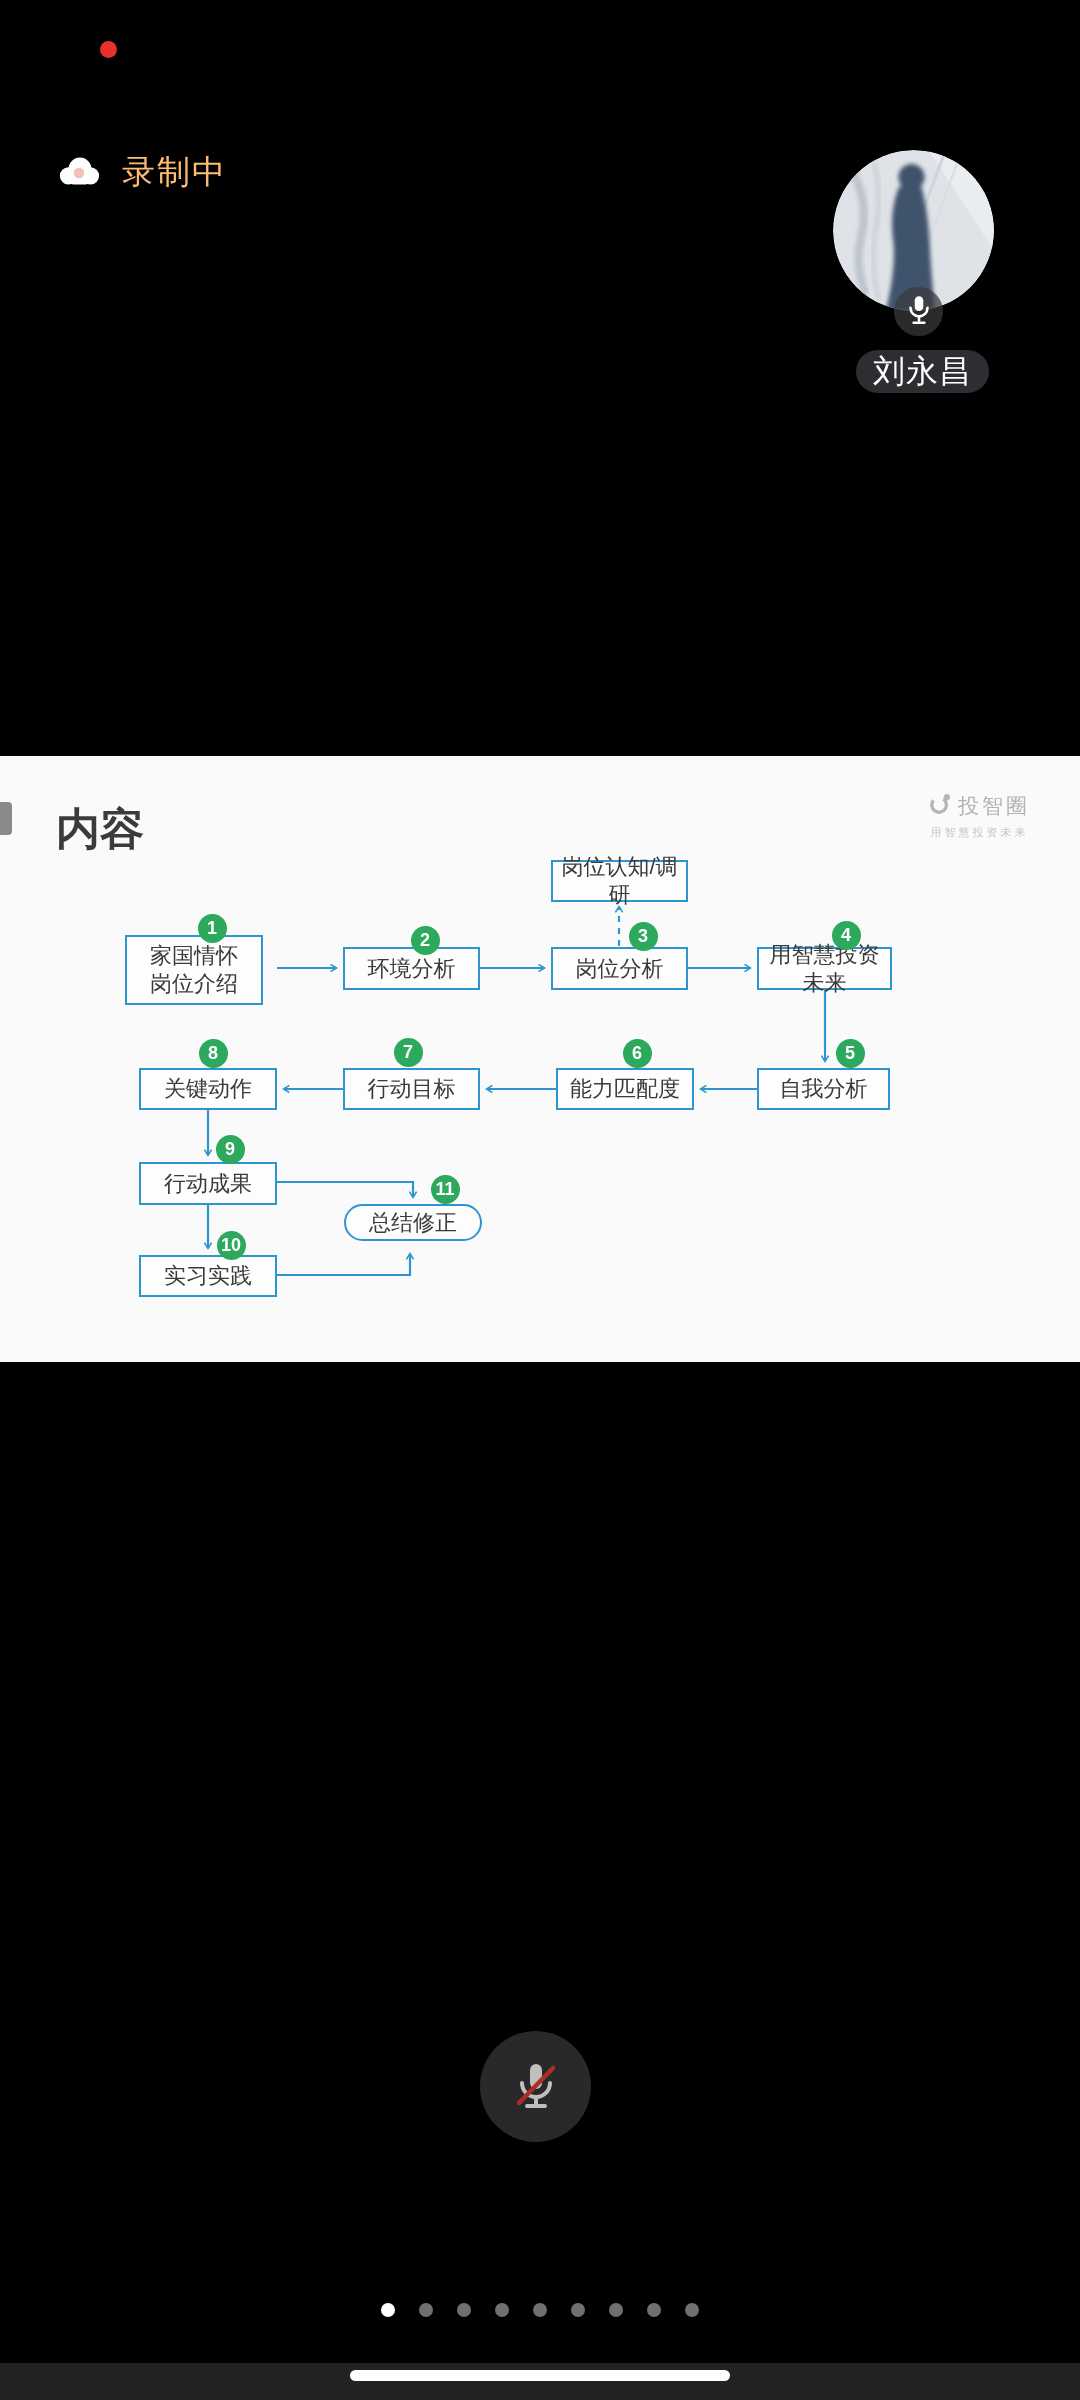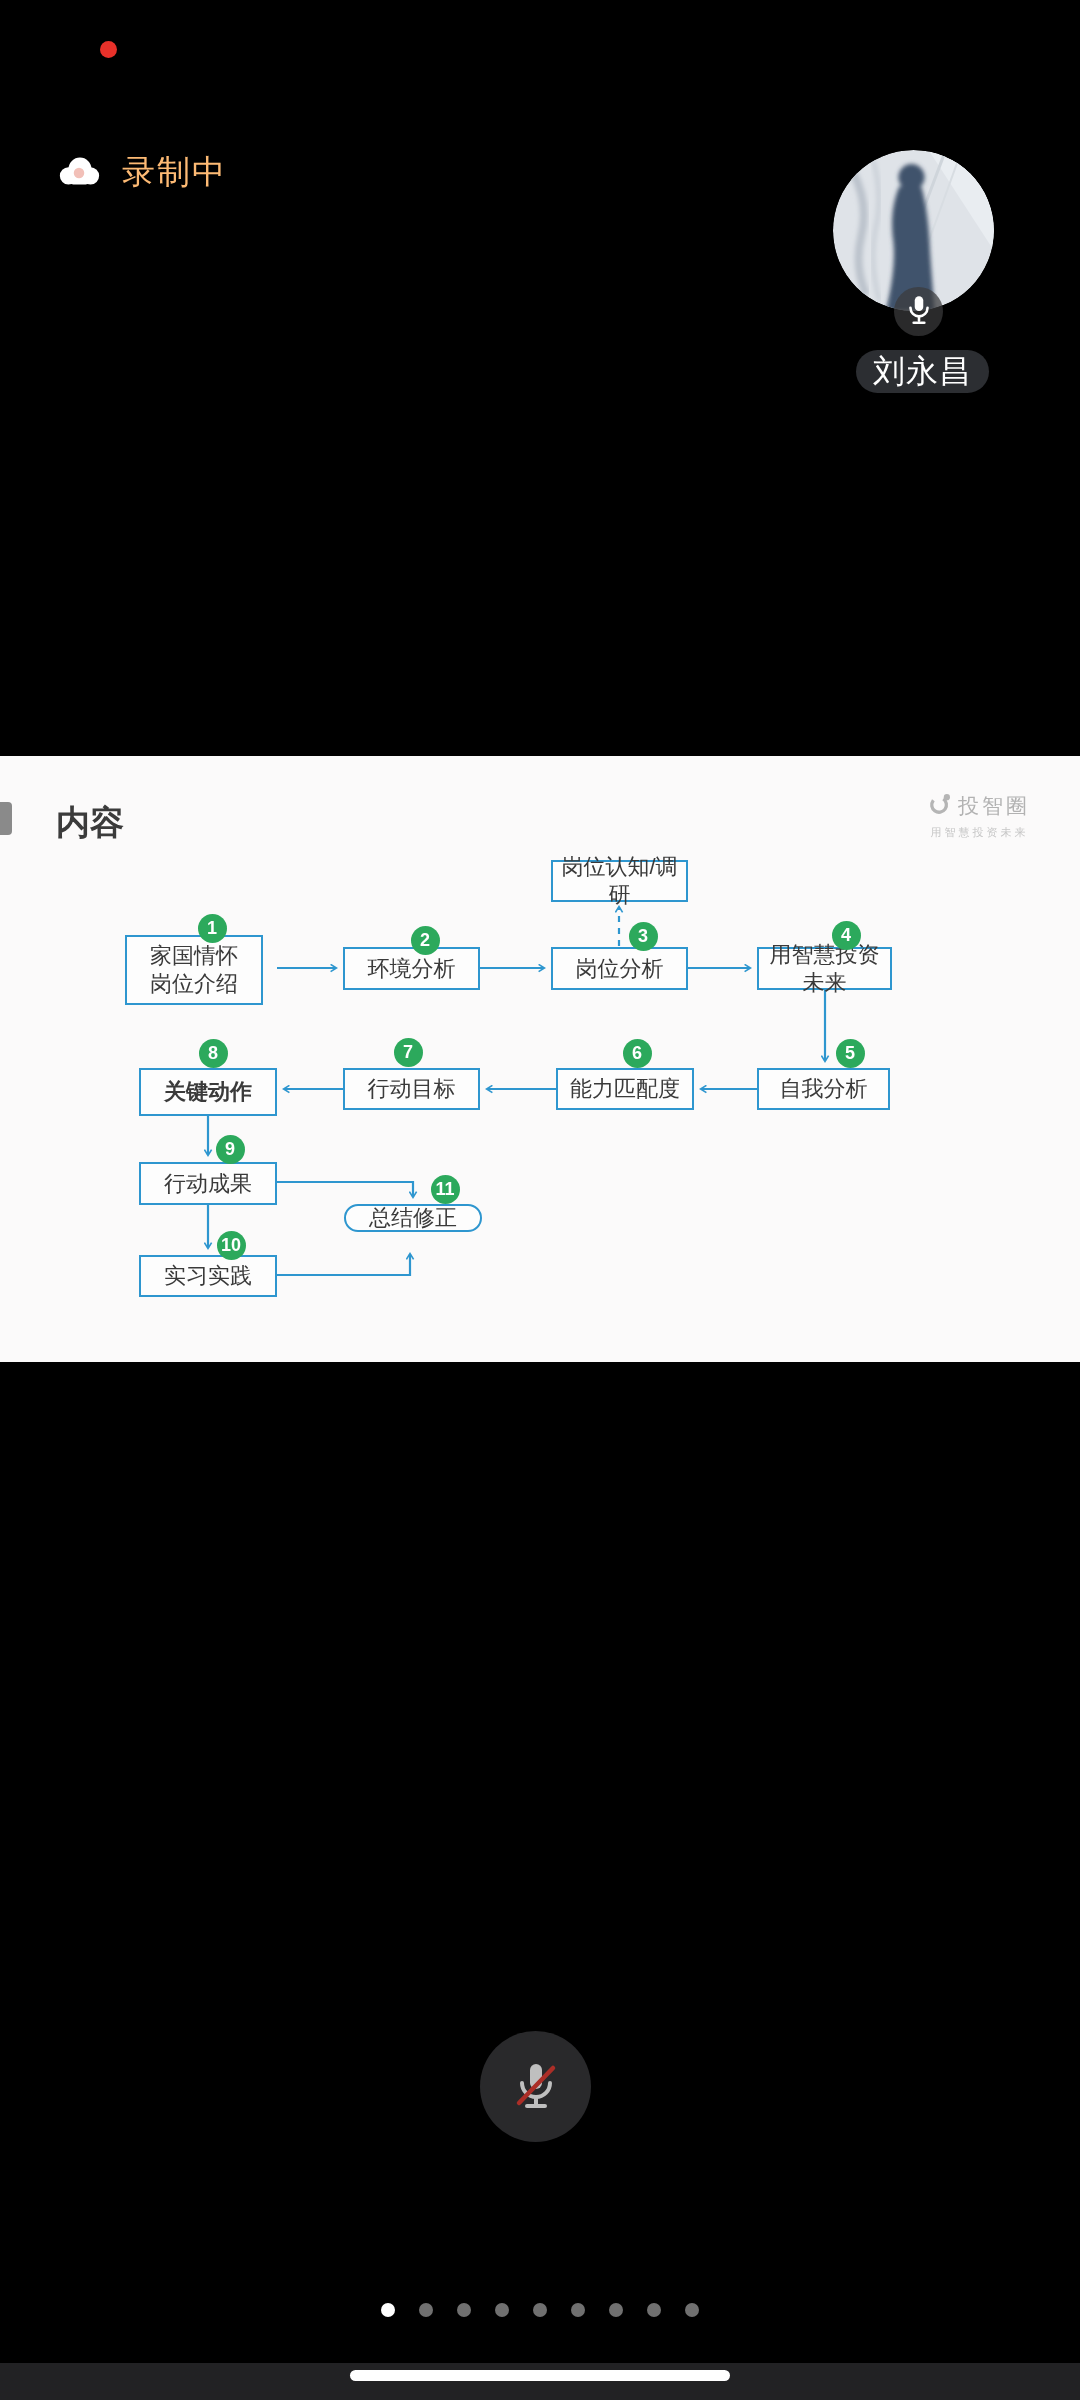--- a/index.html
+++ b/index.html
@@ -19,21 +19,21 @@
   .mic-overlay{position:absolute;left:894px;top:287px;width:49px;height:49px;border-radius:50%;
     background:rgba(58,58,60,0.72);display:flex;align-items:center;justify-content:center;}
   .name-badge{position:absolute;left:856px;top:350px;height:43px;padding:0 17px;
     background:rgba(48,50,54,0.92);border-radius:22px;color:#fff;font-size:32px;
     display:flex;align-items:center;letter-spacing:1px;}
 
   
   .slide{position:absolute;left:0;top:756px;width:1080px;height:606px;background:#fbfafa;}
   .side-tab{position:absolute;left:0;top:46px;width:12px;height:33px;background:#8a8a8a;
     border-radius:0 4px 4px 0;}
-  .slide-title{position:absolute;left:56px;top:44px;font-size:34px;font-weight:bold;color:#3b3b3b;}
+  .slide-title{position:absolute;left:56px;top:44px;font-size:44px;font-weight:bold;color:#3b3b3b;}
   .brand{position:absolute;right:50px;top:36px;display:flex;flex-direction:column;align-items:center;}
   .brand-row{display:flex;align-items:center;gap:7px;}
   .brand-name{font-size:21px;color:#b2b2b2;letter-spacing:3px;}
   .brand-tagline{margin-top:5px;font-size:11px;color:#c6c6c6;letter-spacing:3px;}
 
   
   .flowchart{position:absolute;inset:0;}
   .fc-arrows{position:absolute;left:0;top:0;}
   .fc-box{position:absolute;background:#fdfdfd;border:2px solid #2e96cf;box-sizing:border-box;
     display:flex;align-items:center;justify-content:center;text-align:center;
@@ -161,27 +161,27 @@
           <div class="fc-box" style="left: 551px; top: 191px; width: 137px; height: 43px;">岗位分析</div>
           <div class="fc-num" style="left: 628.5px; top: 165.5px;">3</div>
           <div class="fc-box" style="left: 757px; top: 191px; width: 135px; height: 43px;">用智慧投资未来</div>
           <div class="fc-num" style="left: 831.5px; top: 164.5px;">4</div>
           <div class="fc-box" style="left: 757px; top: 312px; width: 133px; height: 42px;">自我分析</div>
           <div class="fc-num" style="left: 835.5px; top: 282.5px;">5</div>
           <div class="fc-box" style="left: 556px; top: 312px; width: 138px; height: 42px;">能力匹配度</div>
           <div class="fc-num" style="left: 622.5px; top: 282.5px;">6</div>
           <div class="fc-box" style="left: 343px; top: 312px; width: 137px; height: 42px;">行动目标</div>
           <div class="fc-num" style="left: 393.5px; top: 281.5px;">7</div>
-          <div class="fc-box" style="left: 139px; top: 312px; width: 138px; height: 48px; font-weight: bold;">关键动作</div>
+          <div class="fc-box" style="left: 139px; top: 312px; width: 138px; height: 42px;">关键动作</div>
           <div class="fc-num" style="left: 198.5px; top: 282.5px;">8</div>
           <div class="fc-box" style="left: 139px; top: 406px; width: 138px; height: 43px;">行动成果</div>
           <div class="fc-num" style="left: 215.5px; top: 378.5px;">9</div>
           <div class="fc-box" style="left: 139px; top: 499px; width: 138px; height: 42px;">实习实践</div>
           <div class="fc-num" style="left: 216.5px; top: 474.5px;">10</div>
-          <div class="fc-box" style="left: 344px; top: 448px; width: 138px; height: 28px; border-radius: 19px;">总结修正</div>
+          <div class="fc-box" style="left: 344px; top: 448px; width: 138px; height: 37px; border-radius: 19px;">总结修正</div>
           <div class="fc-num" style="left: 430.5px; top: 418.5px;">11</div>
         </div>
     </div>
   </div>
 
   <div class="mic-btn">
     <span>
       <svg width="60" height="60" viewBox="0 0 60 60">
         <rect x="24" y="9" width="12" height="25" rx="6" fill="#bfbfbf"></rect>
         <path d="M16,28 a14,14 0 0 0 28,0" fill="none" stroke="#bfbfbf" stroke-width="4" stroke-linecap="round"></path>

